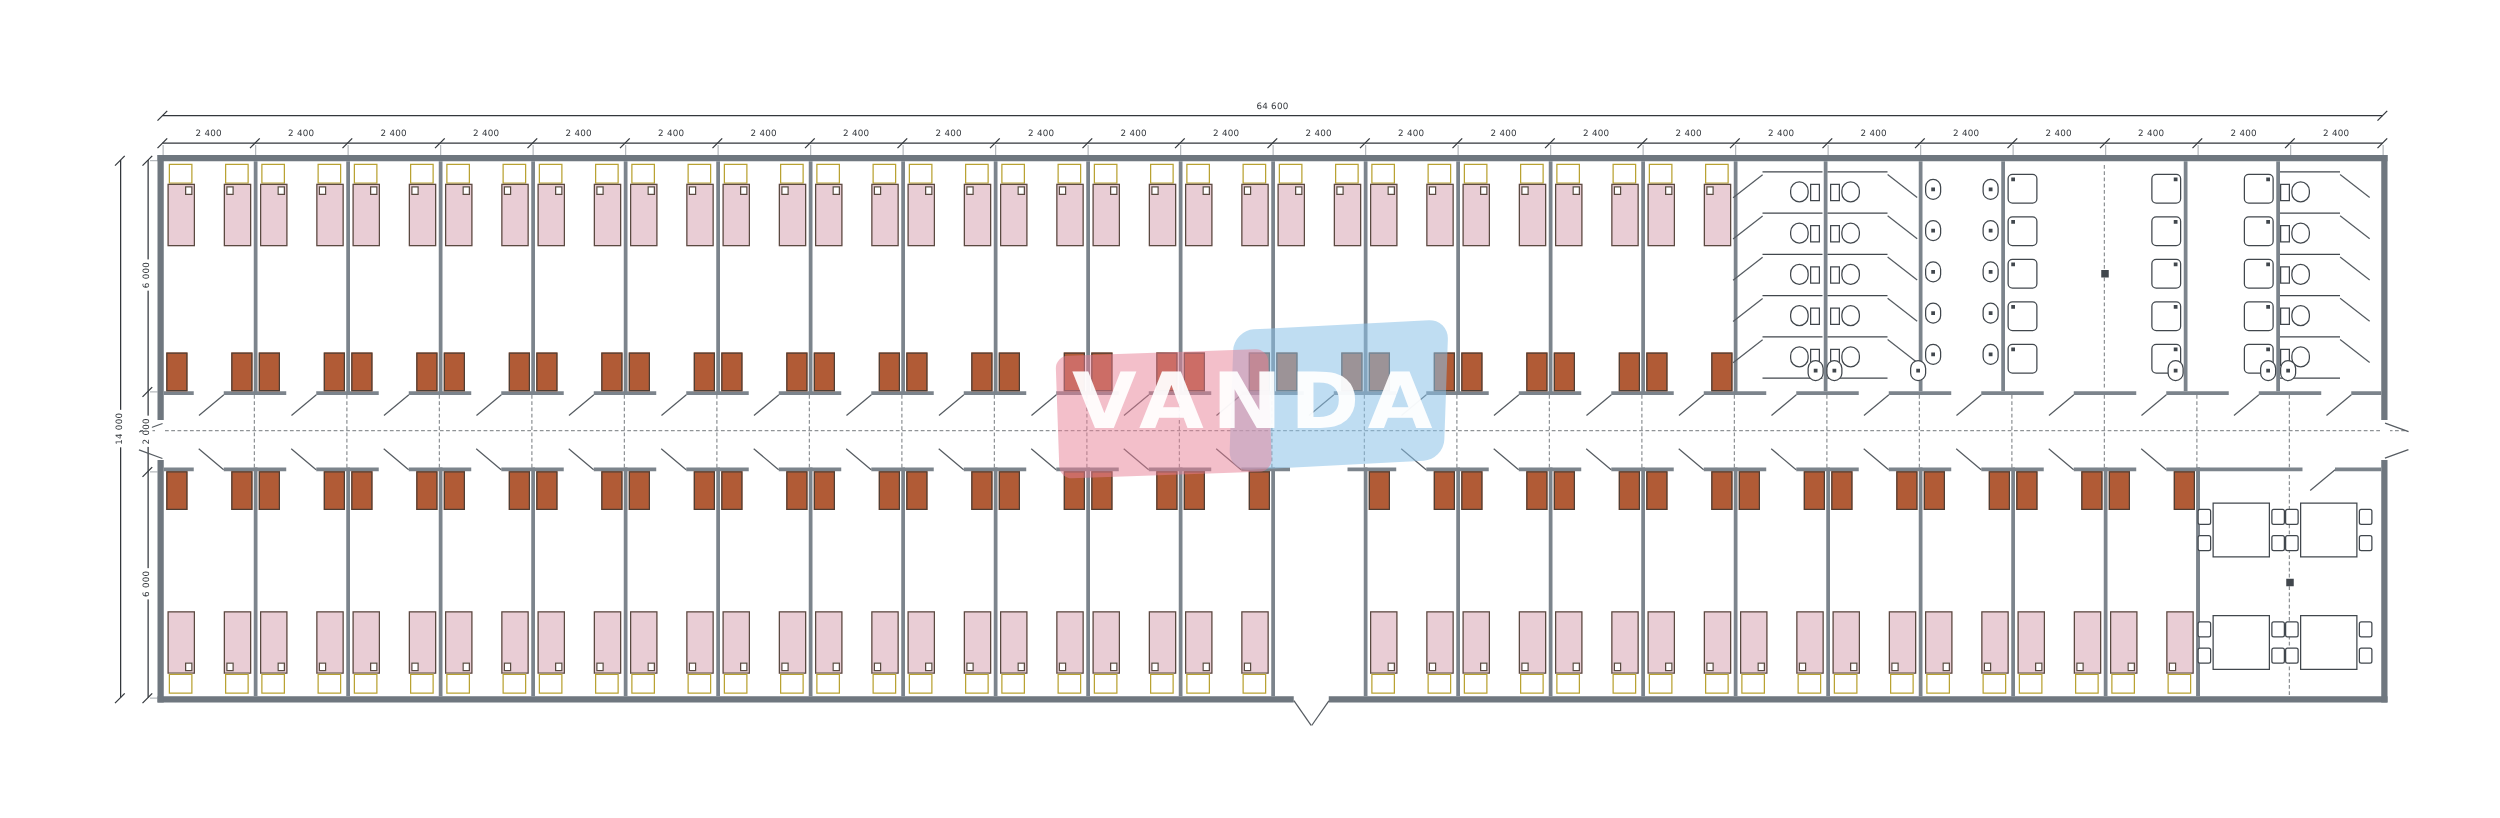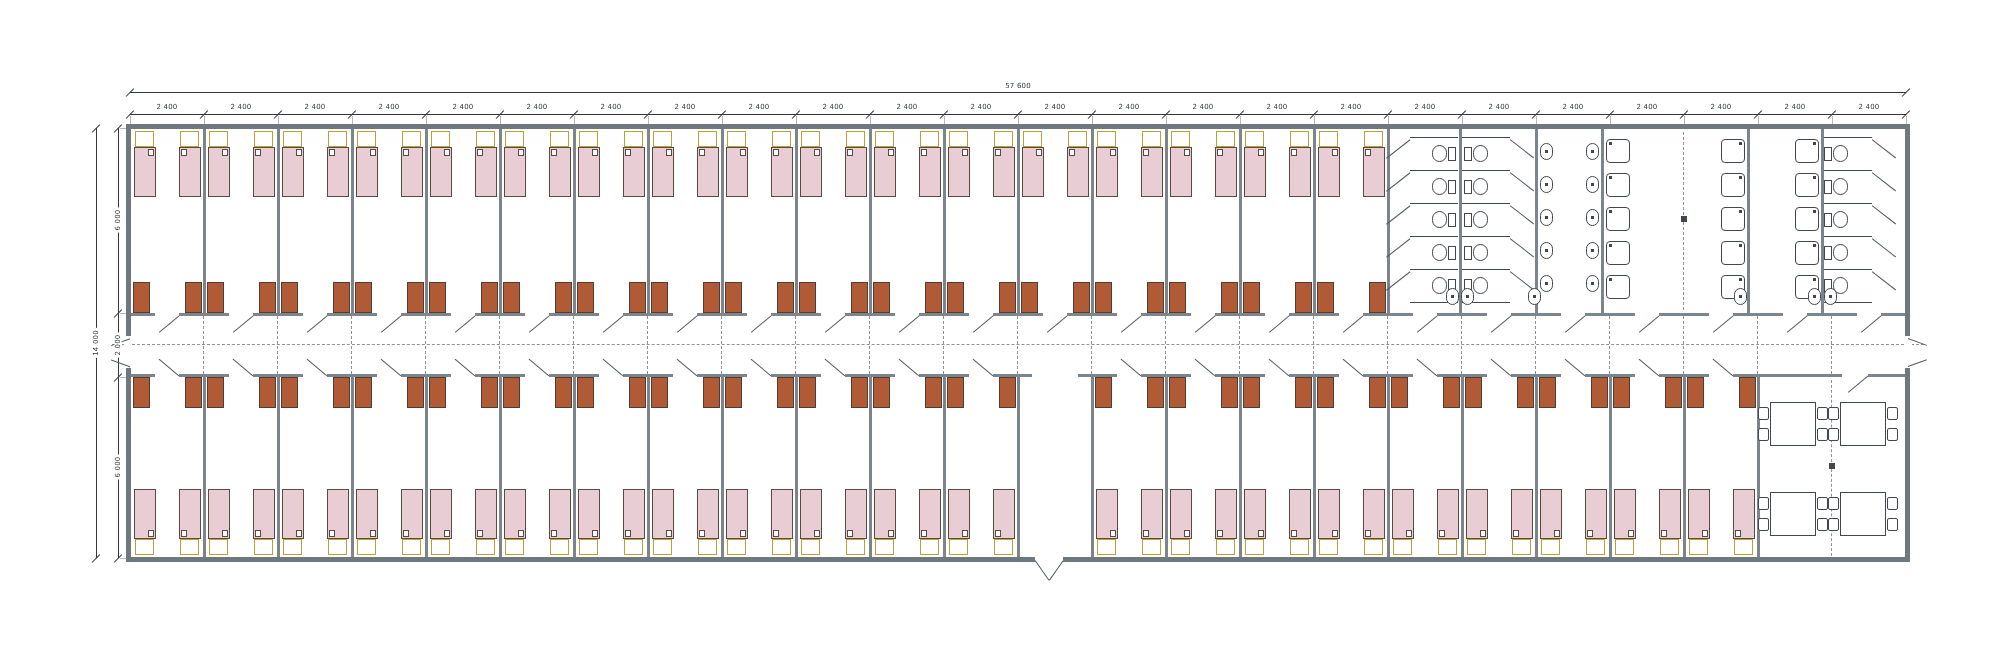--- a/index.html
+++ b/index.html
@@ -16,21 +16,21 @@
            font-family:"DejaVu Sans","Liberation Sans",sans-serif;}
 </style>
 </head>
 <body>
 
 <div id="canvas">
   <div id="plan">
       <div style="position: absolute; left: 130px; top: 92px; width: 1776px; height: 1px; background: rgb(51, 55, 60);"></div>
       <div style="position: absolute; left: 126px; top: 96px; width: 11px; height: 1px; background: rgb(51, 55, 60); transform-origin: 0px 50%; transform: rotate(-45deg);"></div>
       <div style="position: absolute; left: 1902px; top: 96px; width: 11px; height: 1px; background: rgb(51, 55, 60); transform-origin: 0px 50%; transform: rotate(-45deg);"></div>
-      <div style="position: absolute; left: 1018px; top: 86px; transform: translate(-50%, -50%); font-size: 7px; letter-spacing: 0.2px; color: rgb(51, 55, 60); background: rgb(255, 255, 255); padding: 0px 2px; line-height: 1; white-space: nowrap; z-index: 3;">57 600</div>
+      <div style="position: absolute; left: 1018px; top: 86px; transform: translate(-50%, -50%); font-size: 7px; letter-spacing: 0.2px; color: rgb(51, 55, 60); background: rgb(255, 255, 255); padding: 0px 2px; line-height: 1; white-space: nowrap; z-index: 3;">64 600</div>
       <div style="position: absolute; left: 130px; top: 114px; width: 1776px; height: 1px; background: rgb(51, 55, 60);"></div>
       <div style="position: absolute; left: 126px; top: 118px; width: 11px; height: 1px; background: rgb(51, 55, 60); transform-origin: 0px 50%; transform: rotate(-45deg);"></div>
       <div style="position: absolute; left: 129.6px; top: 116px; width: 0.8px; height: 8px; background: rgb(181, 185, 189);"></div>
       <div style="position: absolute; left: 200px; top: 118px; width: 11px; height: 1px; background: rgb(51, 55, 60); transform-origin: 0px 50%; transform: rotate(-45deg);"></div>
       <div style="position: absolute; left: 203.6px; top: 116px; width: 0.8px; height: 8px; background: rgb(181, 185, 189);"></div>
       <div style="position: absolute; left: 274px; top: 118px; width: 11px; height: 1px; background: rgb(51, 55, 60); transform-origin: 0px 50%; transform: rotate(-45deg);"></div>
       <div style="position: absolute; left: 277.6px; top: 116px; width: 0.8px; height: 8px; background: rgb(181, 185, 189);"></div>
       <div style="position: absolute; left: 348px; top: 118px; width: 11px; height: 1px; background: rgb(51, 55, 60); transform-origin: 0px 50%; transform: rotate(-45deg);"></div>
       <div style="position: absolute; left: 351.6px; top: 116px; width: 0.8px; height: 8px; background: rgb(181, 185, 189);"></div>
       <div style="position: absolute; left: 422px; top: 118px; width: 11px; height: 1px; background: rgb(51, 55, 60); transform-origin: 0px 50%; transform: rotate(-45deg);"></div>
@@ -739,13 +739,18 @@
       <div style="position: absolute; left: 1758px; top: 497px; width: 11px; height: 13px; border: 1.3px solid rgb(65, 71, 77); background: rgb(255, 255, 255); box-sizing: border-box; border-radius: 2px;"></div>
       <div style="position: absolute; left: 1758px; top: 518px; width: 11px; height: 13px; border: 1.3px solid rgb(65, 71, 77); background: rgb(255, 255, 255); box-sizing: border-box; border-radius: 2px;"></div>
       <div style="position: absolute; left: 1817px; top: 497px; width: 11px; height: 13px; border: 1.3px solid rgb(65, 71, 77); background: rgb(255, 255, 255); box-sizing: border-box; border-radius: 2px;"></div>
       <div style="position: absolute; left: 1817px; top: 518px; width: 11px; height: 13px; border: 1.3px solid rgb(65, 71, 77); background: rgb(255, 255, 255); box-sizing: border-box; border-radius: 2px;"></div>
       <div style="position: absolute; left: 1840px; top: 492px; width: 46px; height: 44px; border: 1.3px solid rgb(65, 71, 77); background: rgb(255, 255, 255); box-sizing: border-box;"></div>
       <div style="position: absolute; left: 1828px; top: 497px; width: 11px; height: 13px; border: 1.3px solid rgb(65, 71, 77); background: rgb(255, 255, 255); box-sizing: border-box; border-radius: 2px;"></div>
       <div style="position: absolute; left: 1828px; top: 518px; width: 11px; height: 13px; border: 1.3px solid rgb(65, 71, 77); background: rgb(255, 255, 255); box-sizing: border-box; border-radius: 2px;"></div>
       <div style="position: absolute; left: 1887px; top: 497px; width: 11px; height: 13px; border: 1.3px solid rgb(65, 71, 77); background: rgb(255, 255, 255); box-sizing: border-box; border-radius: 2px;"></div>
       <div style="position: absolute; left: 1887px; top: 518px; width: 11px; height: 13px; border: 1.3px solid rgb(65, 71, 77); background: rgb(255, 255, 255); box-sizing: border-box; border-radius: 2px;"></div>
     </div>
+  <div id="watermark">
+    <div class="wm-blue" style="background: rgba(139, 193, 232, 0.55);"></div>
+    <div class="wm-pink" style="background: rgba(231, 128, 150, 0.5);"></div>
+    <div class="wm-text" style="color: rgba(255, 255, 255, 0.93);">VANDA</div>
+  </div>
 </div>
 
 </body></html>

